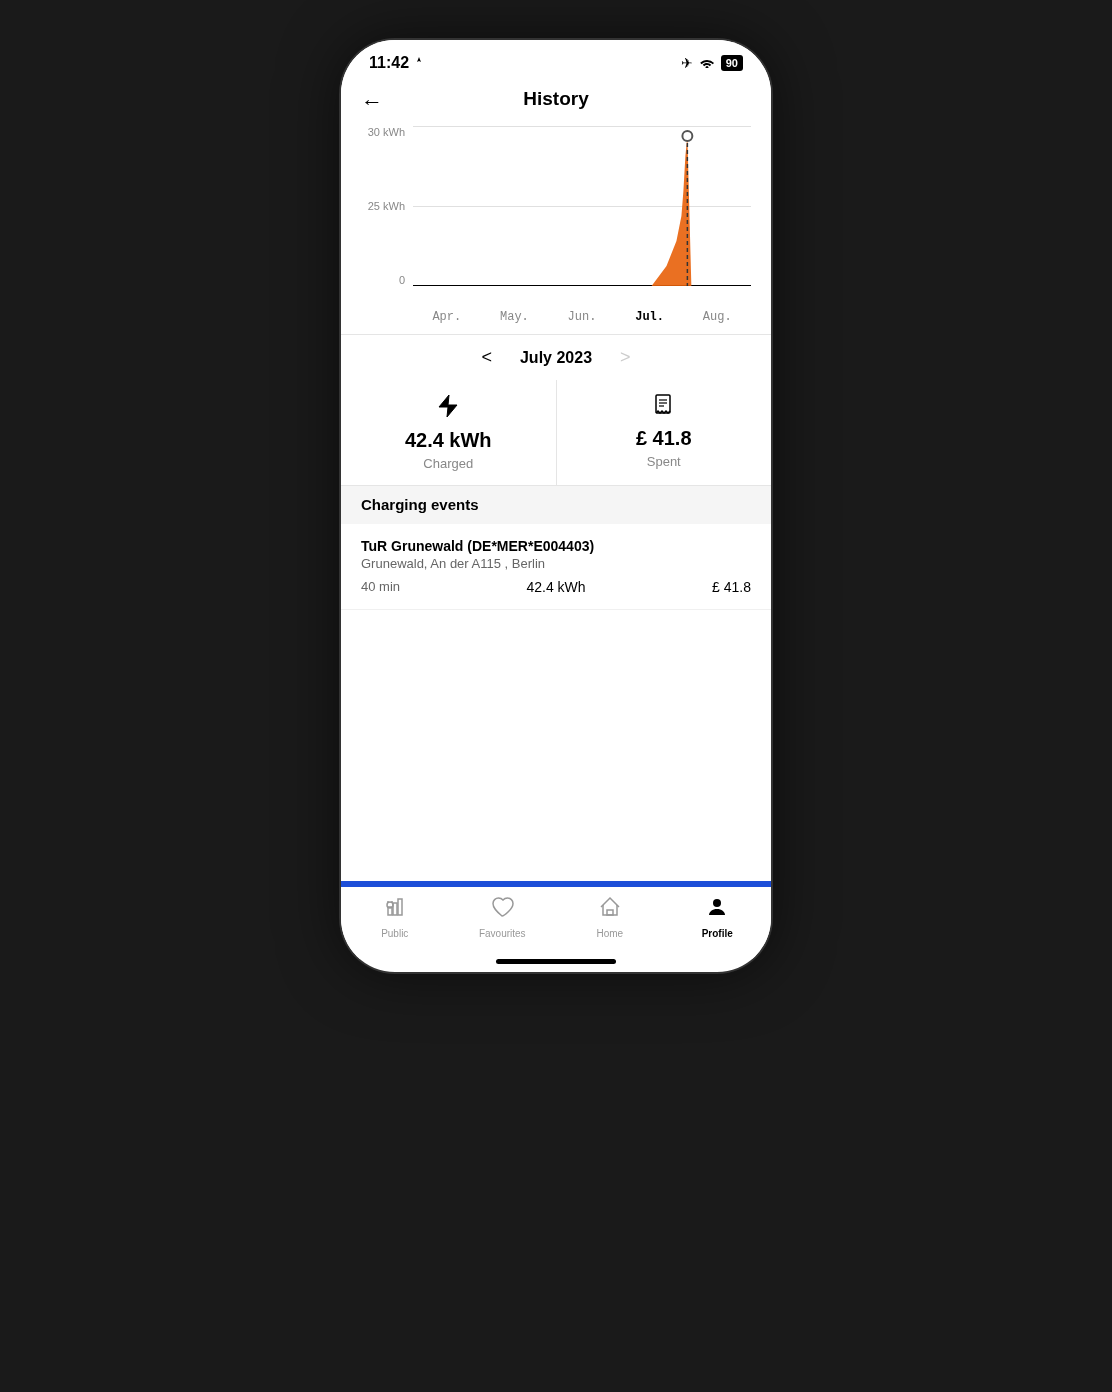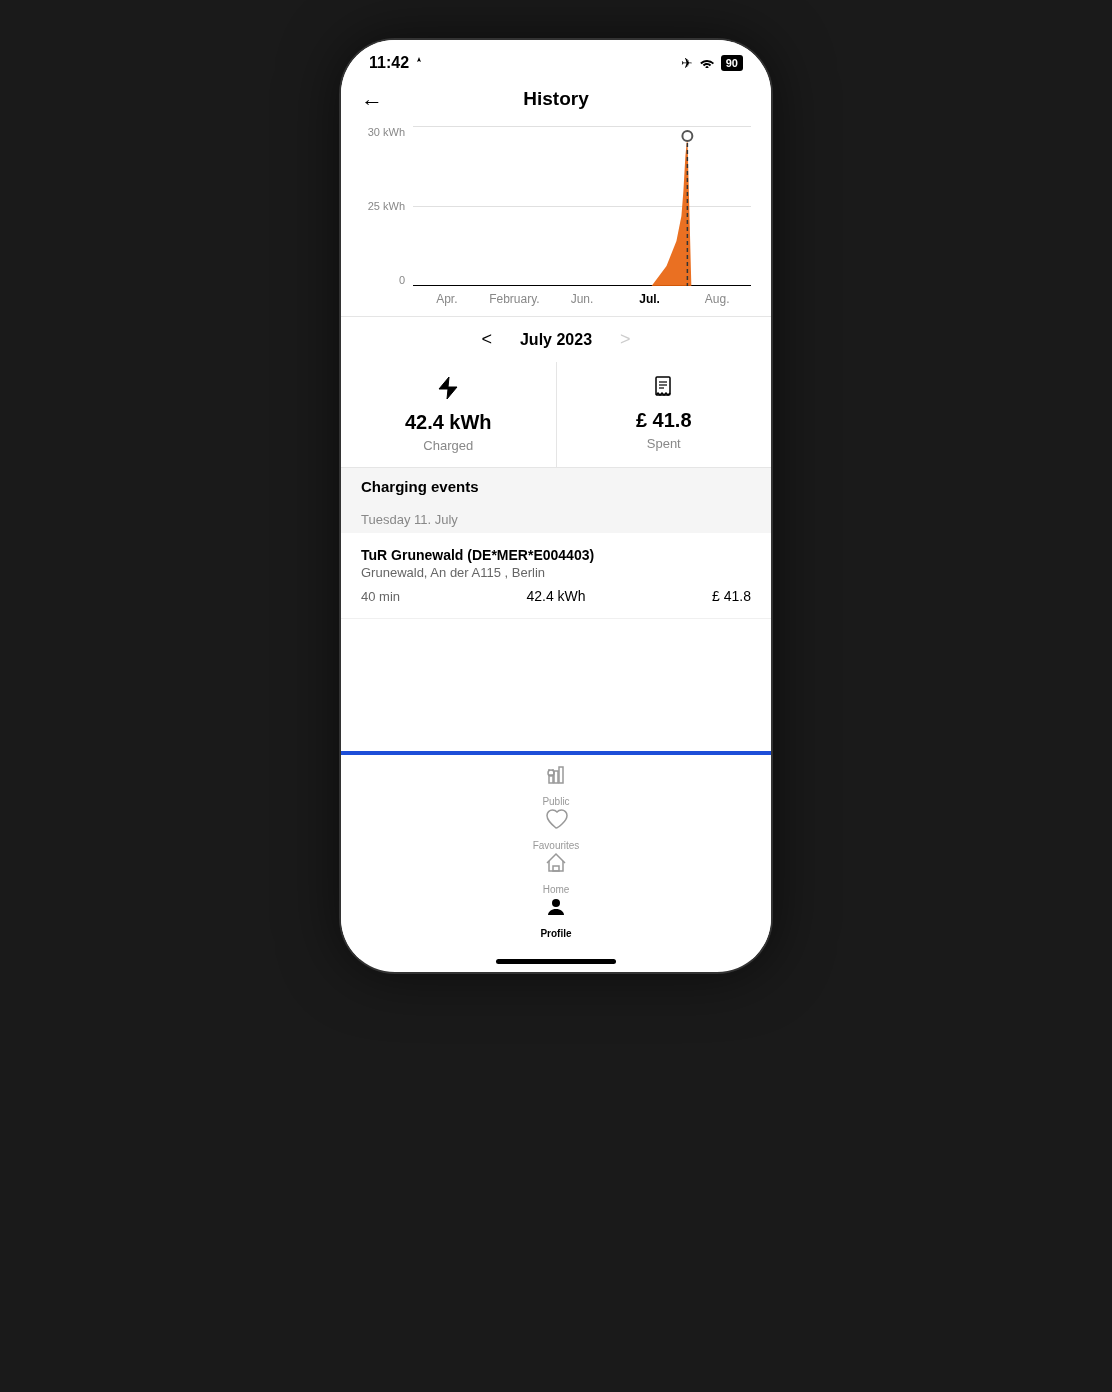--- a/index.html
+++ b/index.html
@@ -142,21 +142,22 @@
       position: absolute;
       top: 0; left: 0; right: 0; bottom: 0;
       width: 100%;
       height: 100%;
     }
 
     .x-labels {
       display: flex;
       justify-content: flex-end;
       padding-left: 52px;
-      margin-top: 6px;
+      margin-top: 24px;
+      font-family: Liberation Mono, monospace;
     }
     .x-label {
       font-size: 12px;
       color: #888;
       flex: 1;
       text-align: center;
     }
     .x-label.active {
       color: #000;
       font-weight: 700;
@@ -242,21 +243,20 @@
       color: #000;
       margin-bottom: 2px;
     }
     .event-address {
       font-size: 13px;
       color: #666;
       margin-bottom: 8px;
     }
     .event-details {
       display: flex;
-      align-items: center;
       justify-content: space-between;
     }
     .event-duration {
       font-size: 13px;
       color: #666;
     }
     .event-energy {
       font-size: 14px;
       color: #000;
       font-weight: 500;
@@ -270,25 +270,24 @@
     
     .content-scroll {
       flex: 1;
       overflow-y: auto;
       overflow-x: hidden;
     }
 
     
     .bottom-nav {
       background: #fff;
-      border-top: 4px solid #1d4ed8;
+      border-top: 6px solid #1d4ed8;
       display: flex;
       justify-content: space-around;
       padding: 8px 0 20px;
-      flex-direction: column;
     }
     .nav-item {
       display: flex;
       flex-direction: column;
       align-items: center;
       gap: 3px;
       cursor: pointer;
       flex: 1;
     }
     .nav-icon {
@@ -366,21 +365,21 @@
 
               <line x1="276" y1="10" x2="276" y2="160" stroke="#333" stroke-width="1.5" stroke-dasharray="4,3"></line>
 
               <circle cx="276" cy="10" r="5" fill="white" stroke="#555" stroke-width="2"></circle>
             </svg>
           </div>
         </div>
 
         <div class="x-labels">
           <span class="x-label">Apr.</span>
-          <span class="x-label">February.</span>
+          <span class="x-label">May.</span>
           <span class="x-label">Jun.</span>
           <span class="x-label active">Jul.</span>
           <span class="x-label">Aug.</span>
         </div>
       </div>
 
       <div class="month-nav">
         <span class="month-nav-btn">&lt;</span>
         <span class="month-nav-title">July 2023</span>
         <span class="month-nav-btn" style="color:#ccc;">&gt;</span>
@@ -407,23 +406,20 @@
             </svg>
           </div>
           <span class="stat-value">£ 41.8</span>
           <span class="stat-label">Spent</span>
         </div>
       </div>
 
       <div class="section-header">
         <span class="section-title">Charging events</span>
       </div>
-      <div class="date-label">
-        <span>Tuesday 11. July</span>
-      </div>
       <div class="charging-event">
         <div class="event-title">TuR Grunewald (DE*MER*E004403)</div>
         <div class="event-address">Grunewald, An der A115 , Berlin</div>
         <div class="event-details">
           <span class="event-duration">40 min</span>
           <span class="event-energy">42.4 kWh</span>
           <span class="event-cost">£ 41.8</span>
         </div>
       </div>
 

